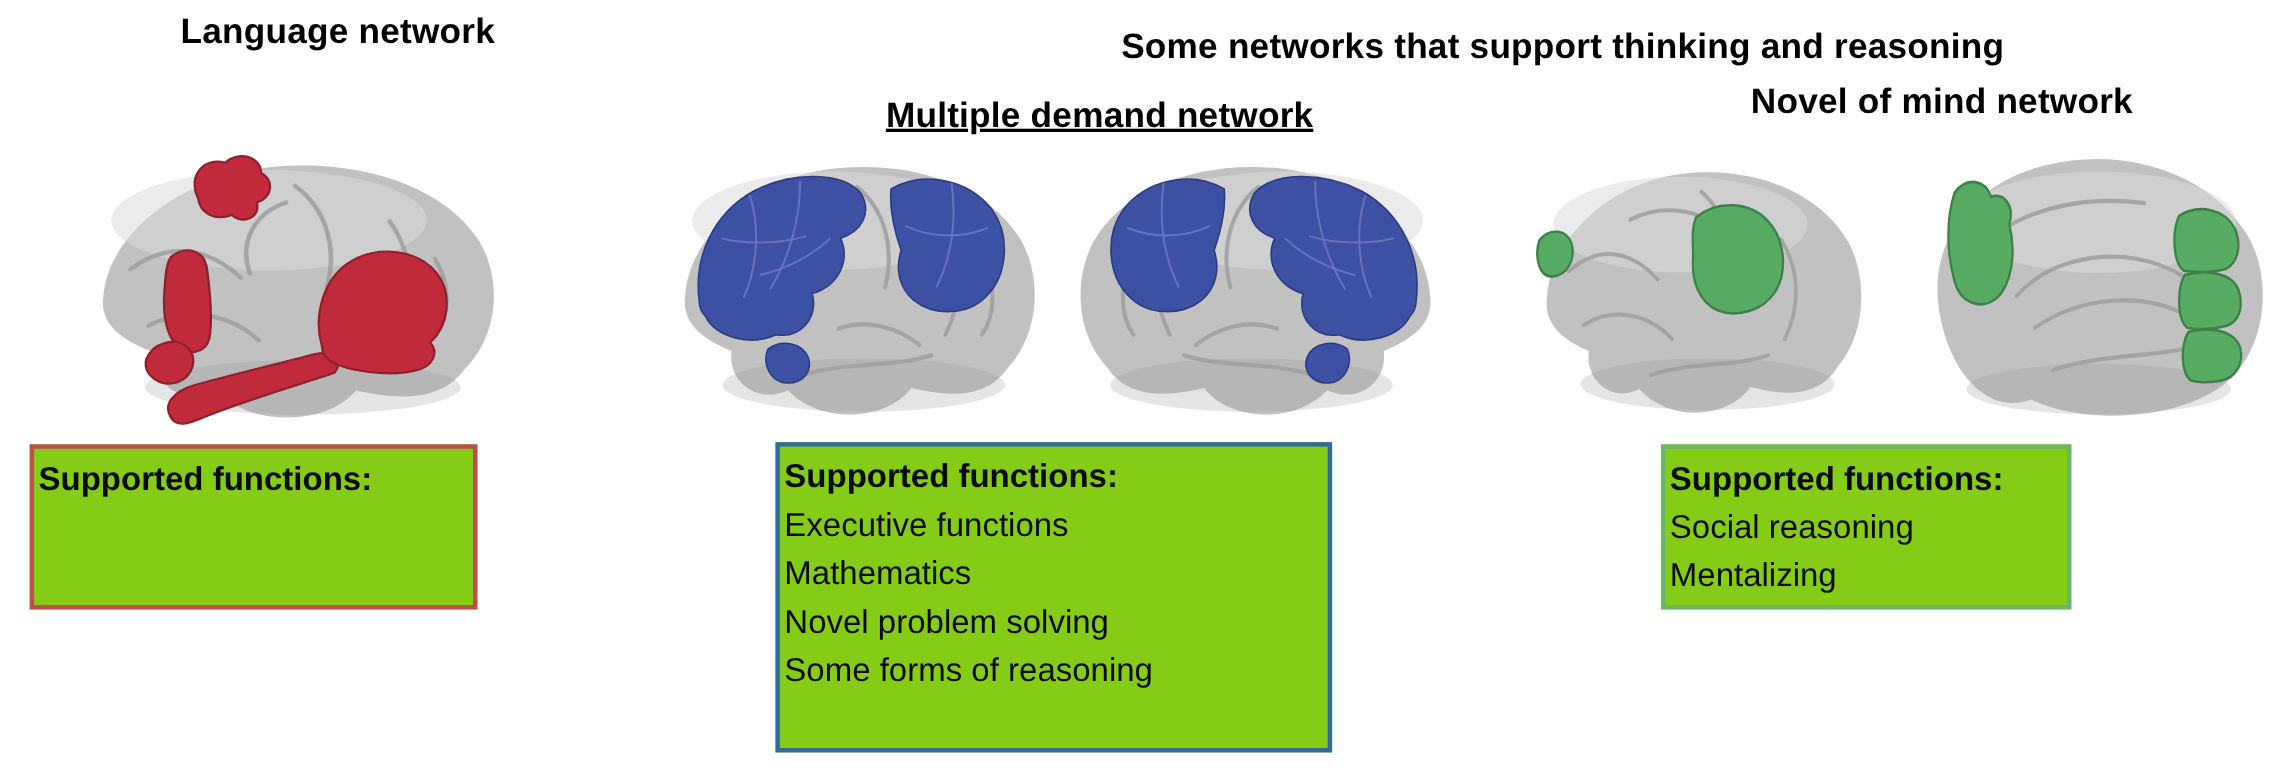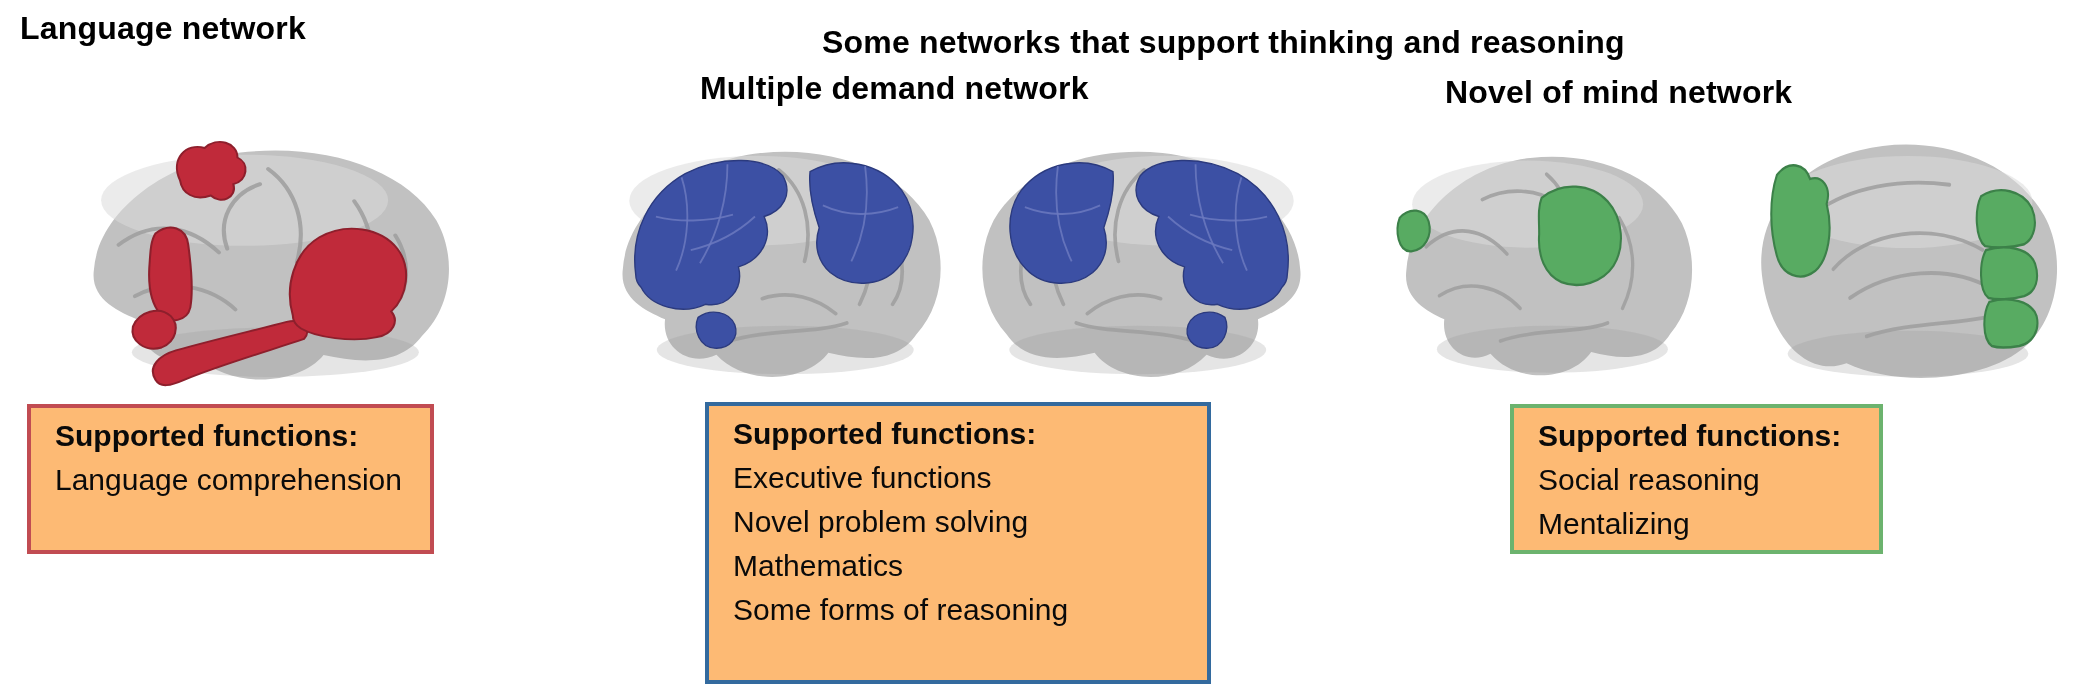--- a/index.html
+++ b/index.html
@@ -1,42 +1,42 @@
 <!DOCTYPE html>
 <html style="--language-region: #c02a3a; --language-box-border: #c14c52; --md-region: #3c50a4; --md-box-border: #336a9e; --tom-region: #58ab62; --tom-box-border: #6cb36e; --brain-gray: #c1c1c1;"><head>
 <meta charset="utf-8">
 <style>
   html,body { margin:0; padding:0; background:#ffffff; }
   body { font-family:"Liberation Sans", sans-serif; }
   .canvas { position:relative; width:2074px; height:700px; background:#fff; overflow:hidden; }
 
   .title, .subtitle {
     position:absolute; font-weight:bold; color:#000;
-    text-align:left; font-size:32px; line-height:36px; letter-spacing:.2px;
+    text-align:right; font-size:32px; line-height:36px; letter-spacing:.2px;
     white-space:nowrap;
   }
   .lang-title   { left:20px;  top:10px;  width:430px; }
   .main-title   { left:822px; top:24px;  width:1000px; }
-  .md-subtitle  { left:700px; top:70px;  width:494px; }
+  .md-subtitle  { left:700px; top:86px;  width:494px;text-decoration:underline; }
   .tom-subtitle { left:1445px;top:74px;  width:494px; }
 
   .brain { position:absolute; }
 
   .cortex { fill:var(--brain-gray); }
   .hl     { fill:#dbdbdb; opacity:.55; }
   .sh     { fill:#979797; opacity:.25; }
   .sulci  { fill:none; stroke:#a0a0a0; stroke-width:4; stroke-linecap:round; opacity:.9; }
   .rg-lang { fill:var(--language-region); stroke:#8e1f2c; stroke-width:2; }
   .rg-md   { fill:var(--md-region);       stroke:#2b3a7e; stroke-width:1.5; }
   .rg-tom  { fill:var(--tom-region);      stroke:#3c8149; stroke-width:2.5; }
   .parcel  { fill:none; stroke:#6b79c0; stroke-width:2; opacity:.85; }
 
   .fnbox {
-    position:absolute; background:#fdba74; border:4px solid #888;
-    box-sizing:border-box; padding:6px 24px 4px;
+    position:absolute; background:#84cc16; border:4px solid #888;
+    box-sizing:border-box; padding:6px 4px 4px;
     font-size:30px; line-height:44px; color:#0a0a0a; white-space:nowrap;
   }
   .fn-head { font-weight:bold; }
   .fnbox.red   { left:27px;   top:404px; width:407px; height:150px; border-color:var(--language-box-border); }
   .fnbox.blue  { left:705px;  top:402px; width:506px; height:282px; border-color:var(--md-box-border); }
   .fnbox.green { left:1510px; top:404px; width:373px; height:150px; border-color:var(--tom-box-border); }
 </style>
 </head>
 <body>
 
@@ -150,28 +150,27 @@
     <g>
       <path class="rg-tom" d="M 42,72 C 56,56 76,60 82,76 C 96,72 108,84 102,102 C 110,130 104,160 88,172 C 70,184 48,176 42,156 C 33,128 33,96 42,72 Z"></path>
       <path class="rg-tom" d="M 288,94 C 310,82 338,88 349,106 C 357,122 352,138 340,144 C 324,148 304,148 293,146 C 281,138 280,108 288,94 Z"></path>
       <path class="rg-tom" d="M 294,150 C 318,144 346,148 353,164 C 359,180 354,194 340,198 C 324,202 306,202 297,200 C 285,192 286,162 294,150 Z"></path>
       <path class="rg-tom" d="M 298,204 C 322,198 349,203 355,219 C 359,234 350,247 334,250 C 320,252 308,252 301,250 C 289,242 290,216 298,204 Z"></path>
     </g>
   </svg>
 
   <div class="fnbox red">
     <div class="fn-head">Supported functions:</div>
-    <div class="fn-item">Language comprehension</div>
   </div>
 
   <div class="fnbox blue">
     <div class="fn-head">Supported functions:</div>
     <div class="fn-item">Executive functions</div>
+    <div class="fn-item">Mathematics</div>
     <div class="fn-item">Novel problem solving</div>
-    <div class="fn-item">Mathematics</div>
     <div class="fn-item">Some forms of reasoning</div>
   </div>
 
   <div class="fnbox green">
     <div class="fn-head">Supported functions:</div>
     <div class="fn-item">Social reasoning</div>
     <div class="fn-item">Mentalizing</div>
   </div>
 
 </div>

